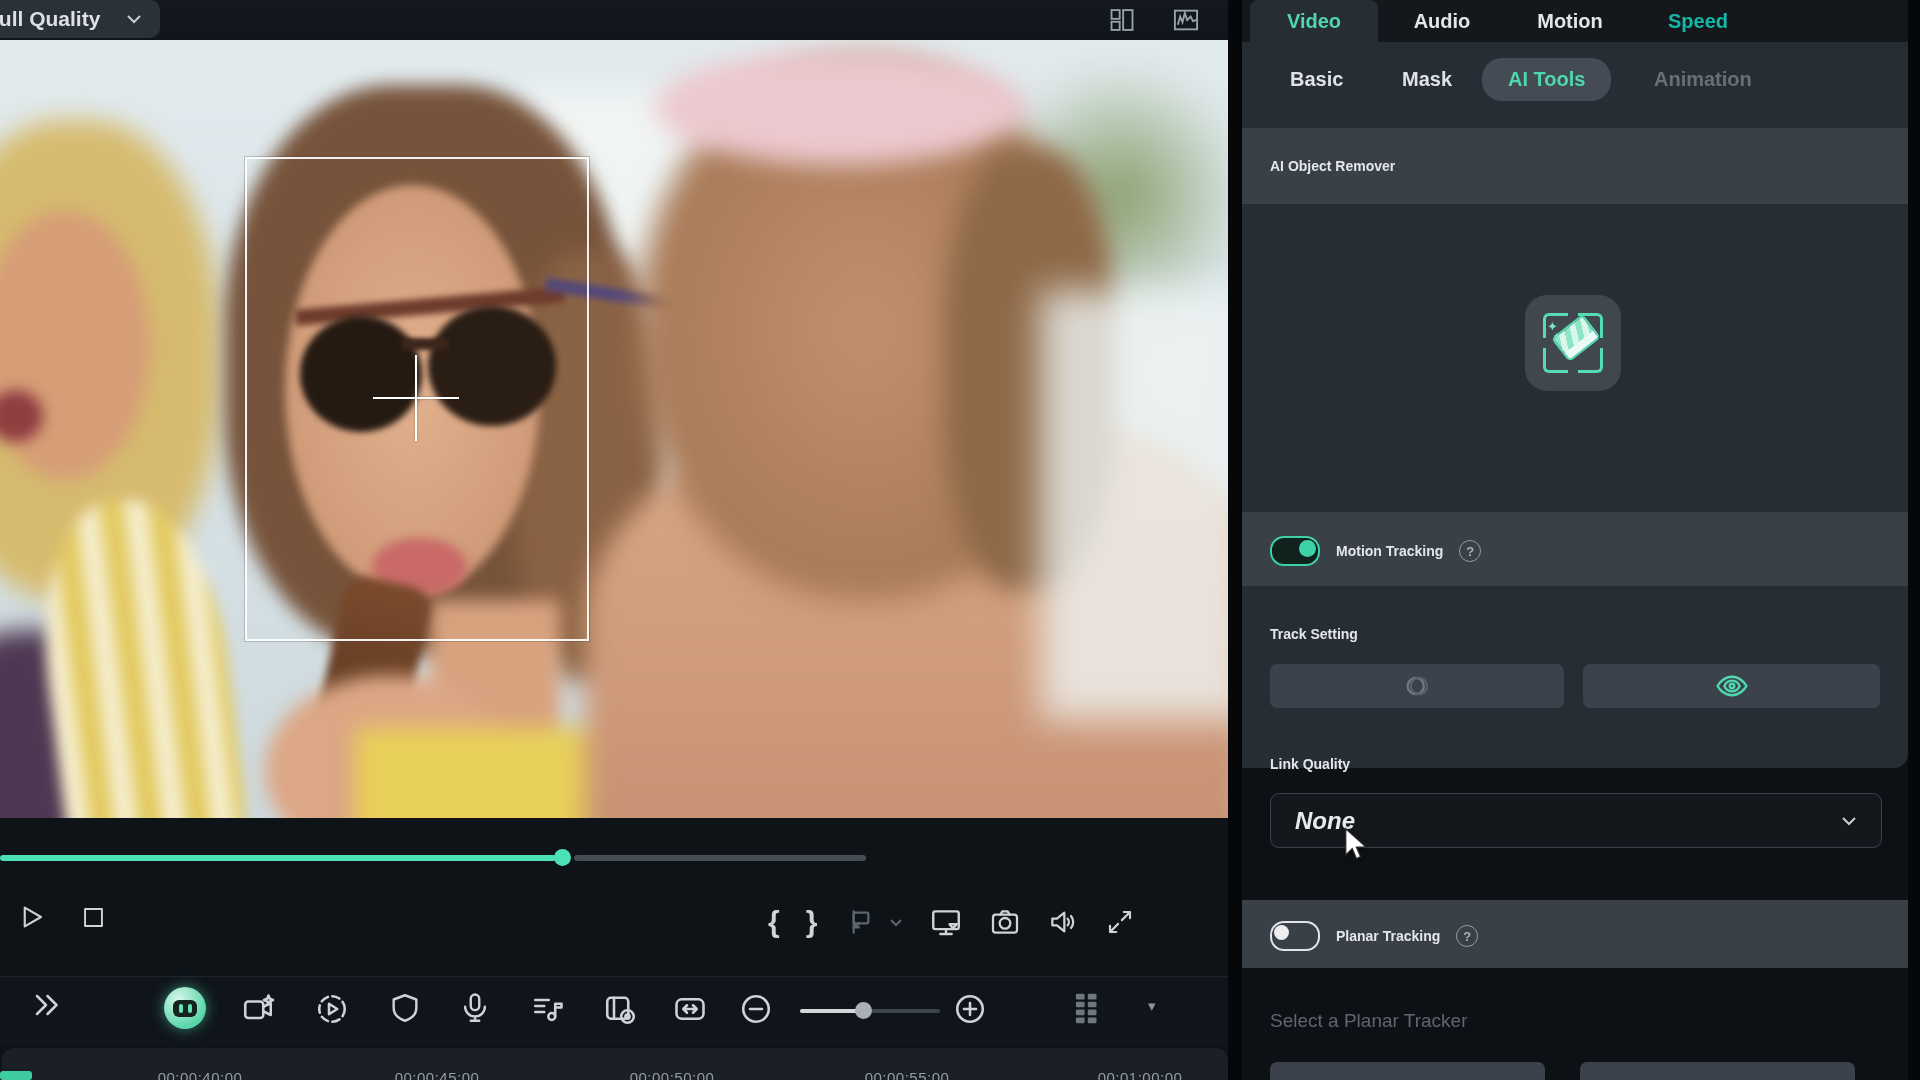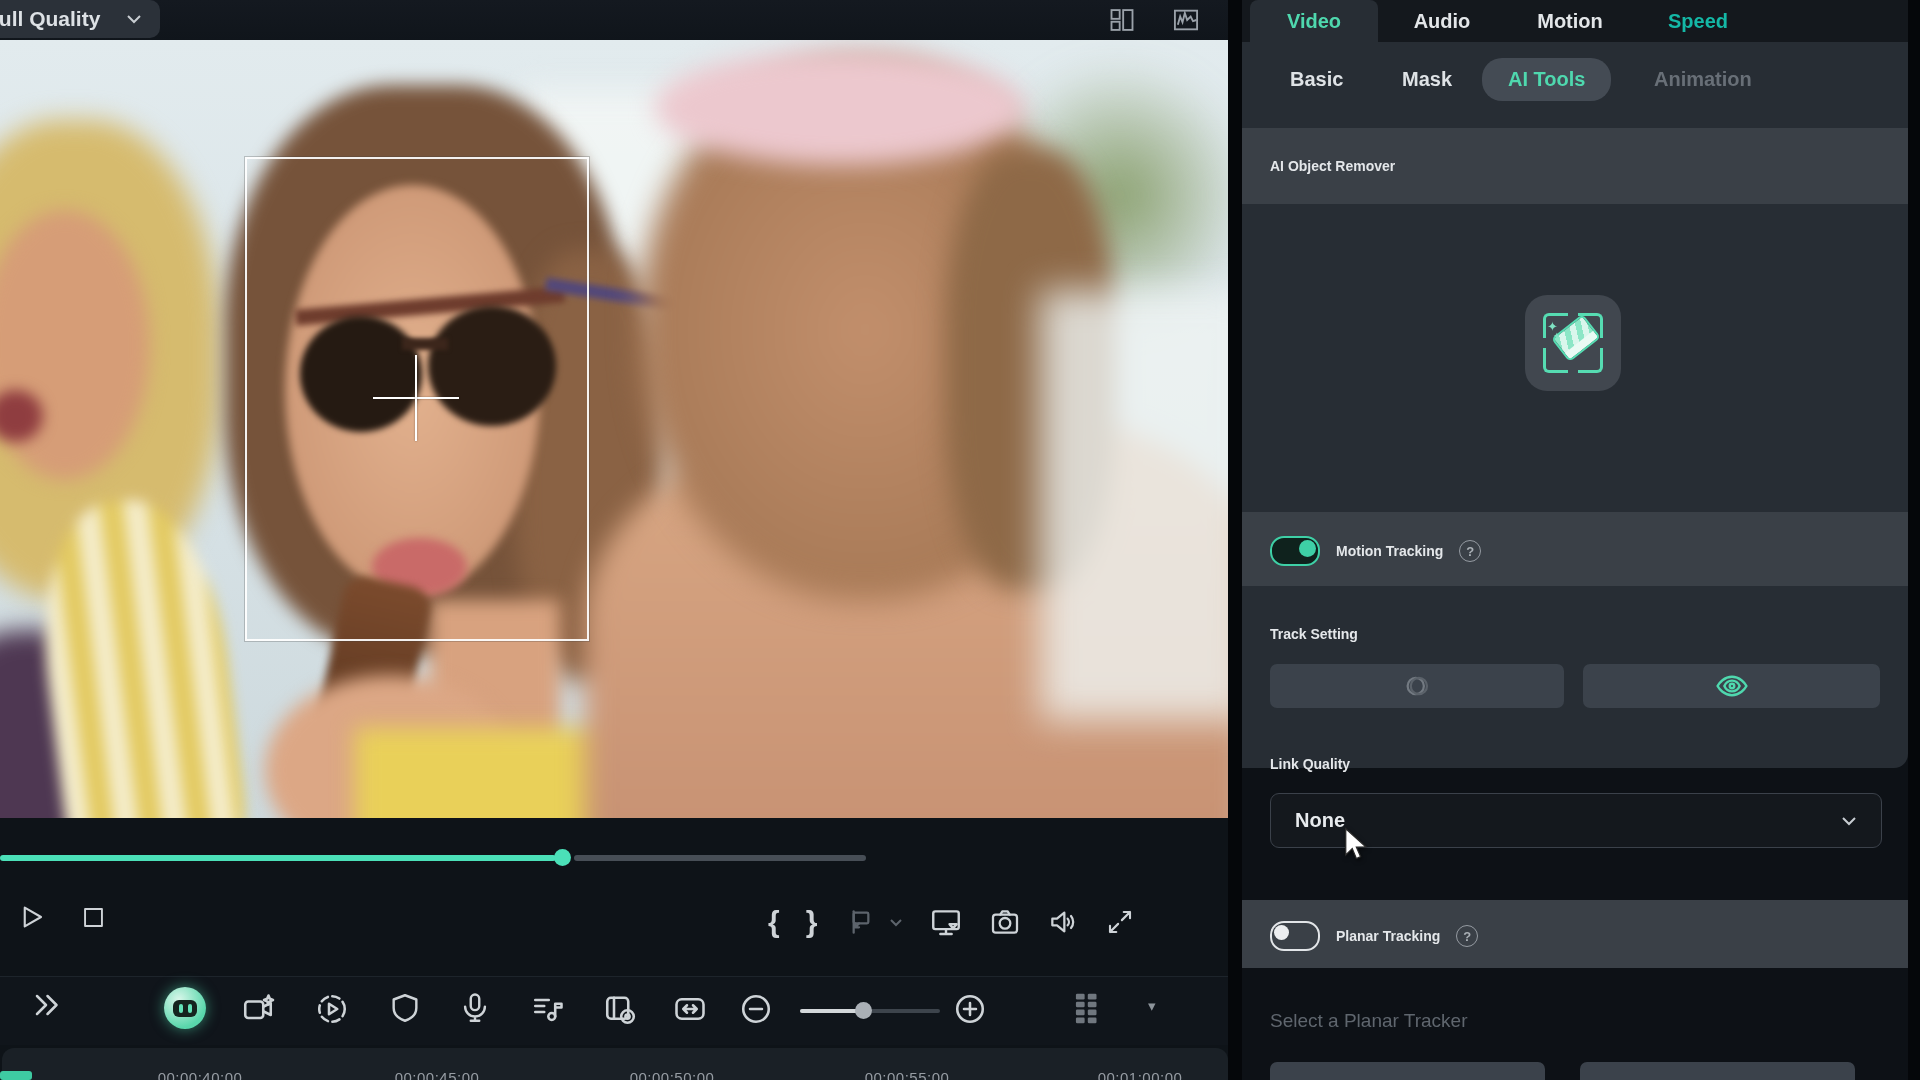--- a/index.html
+++ b/index.html
@@ -126,21 +126,21 @@
   .toggle.on{border:2.5px solid #3ed0a6;background:#0f221d;}
   .toggle.on .knob{position:absolute;right:2px;top:2px;width:17px;height:17px;border-radius:50%;background:#3ed0a6;}
   .toggle.off{border:2.5px solid #e2e5e8;background:transparent;}
   .toggle.off .knob{position:absolute;left:2px;top:2px;width:15px;height:15px;border-radius:50%;background:#eceef0;}
   .help{display:inline-flex;width:20px;height:20px;border:1.7px solid #959ba2;border-radius:50%;color:#aab0b6;
         font-size:13px;align-items:center;justify-content:center;font-weight:bold;}
   .row{position:absolute;display:flex;align-items:center;gap:16px;}
   .wbtn{position:absolute;height:44px;background:#3b424b;border-radius:7px;display:flex;align-items:center;justify-content:center;}
   #link-dd{position:absolute;left:28px;top:793px;width:612px;height:55px;background:#14181d;border:1px solid #3b414a;
       border-radius:9px;display:flex;align-items:center;justify-content:space-between;padding:0 24px;box-sizing:border-box;}
-  #link-dd .val{font-size:20px;font-weight:bold;color:#e8ebee;}
+  #link-dd .val{font-size:24px;font-weight:bold;color:#e8ebee;font-style:italic;}
   .placeholder{font-size:19px;color:#5f666e;}
   #cursor{position:absolute;left:1342px;top:827px;width:30px;height:36px;z-index:50;filter:drop-shadow(1px 2px 2px rgba(0,0,0,.5));}
 </style>
 </head>
 <body>
 
 <div id="app">
 
   <div id="left">
 

